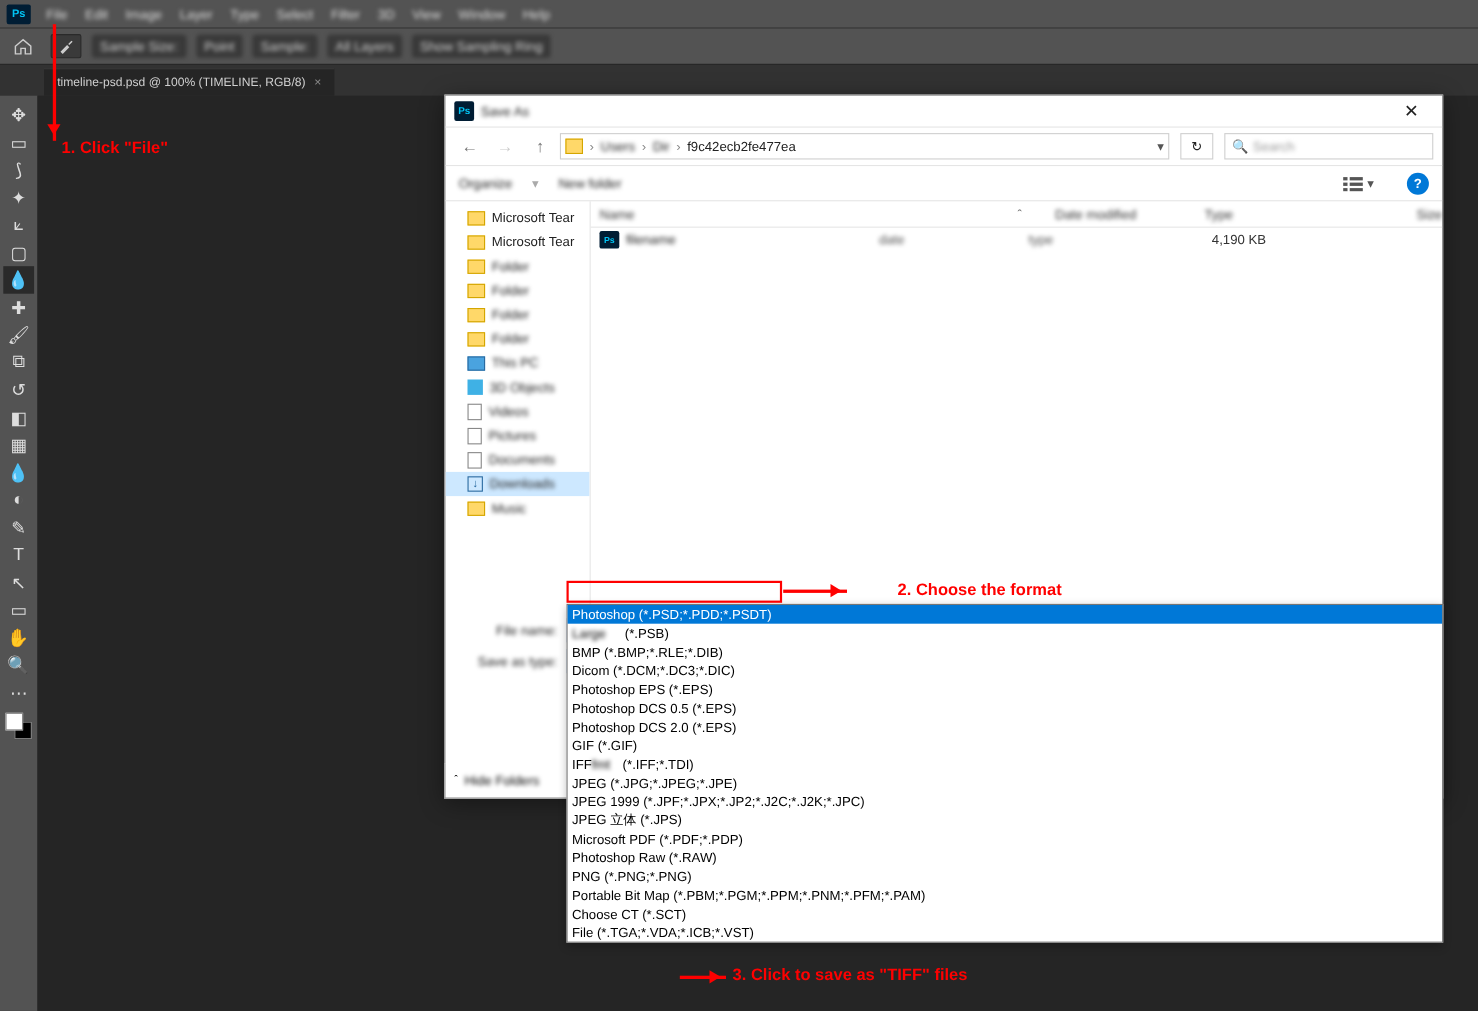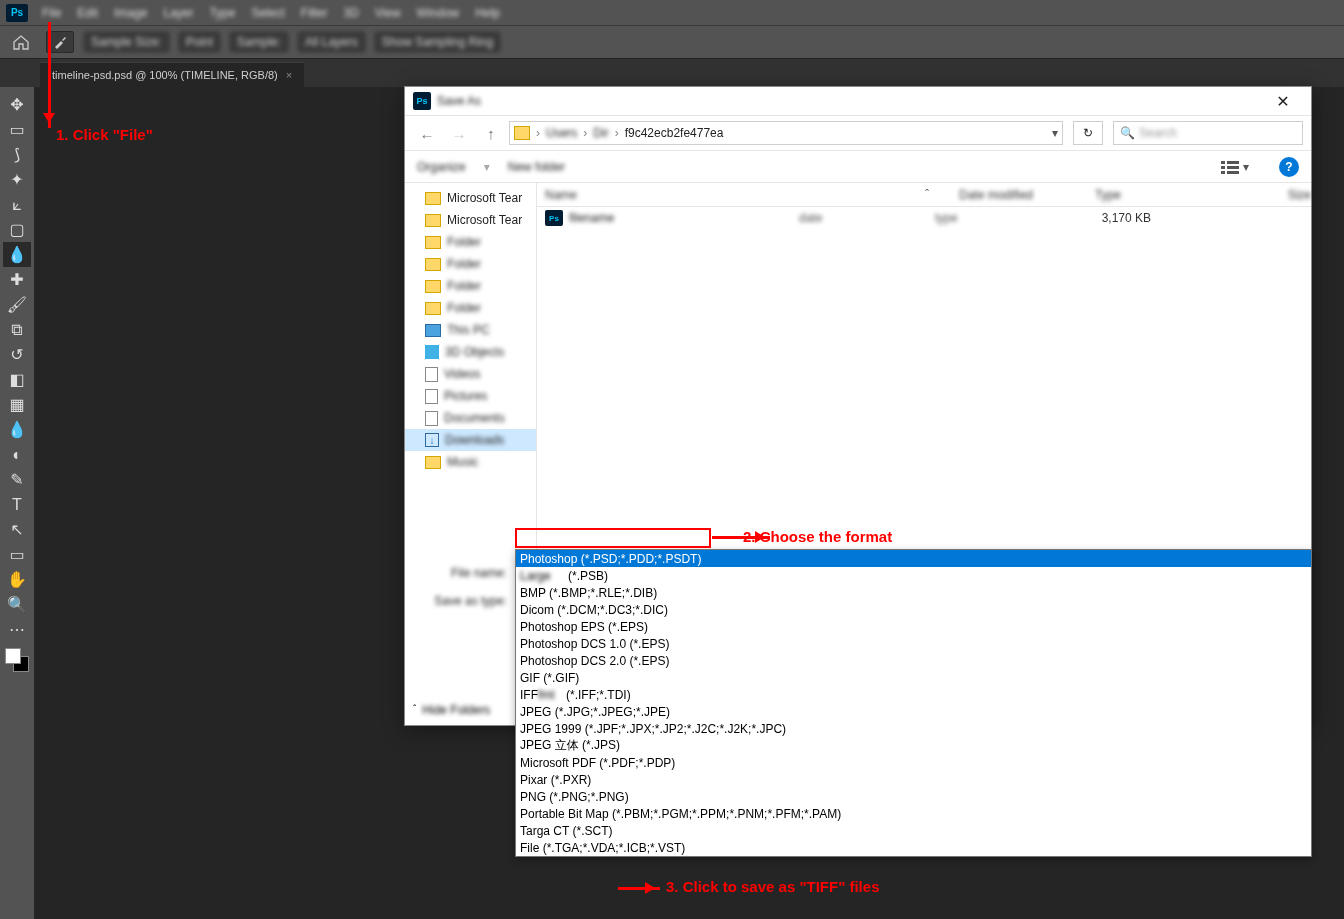--- a/index.html
+++ b/index.html
@@ -297,21 +297,21 @@
         <div class="col col2">Date modified</div>
         <div class="col col3">Type</div>
         <div class="col col4">Size</div>
       </div>
       <div id="file-rows">
           <div class="file-row">
             <div class="ico ps-ico">Ps</div>
             <div class="name">filename</div>
             <div class="c2">date</div>
             <div class="c3">type</div>
-            <div class="c4">3,170 KB</div>
+            <div class="c4">4,190 KB</div>
           </div>
         </div>
     </div>
   </div>
 
   <div class="dlg-fields">
     <div class="field-row">
       <div class="flabel">File name:</div>
       <input value="timeline-psd" style="">
     </div>
@@ -325,37 +325,37 @@
   </div>
 </div>
 
 <div class="hide-folders">
   <span class="caret-up">ˆ</span>
   <span class="txt">Hide Folders</span>
 </div>
 
 <div class="combo-highlight"></div>
 <div class="arrow-right" style="left:712px; top:536px; width:58px;"></div>
-<div class="annotation" style="left:743px; top:528px;">2. Choose the format</div>
+<div class="annotation" style="left:816px; top:528px;">2. Choose the format</div>
 
 <div class="dropdown" id="dropdown">
     <div class="opt sel">Photoshop (*.PSD;*.PDD;*.PSDT)</div>
     <div class="opt"><span class="blur-part">Large</span> (*.PSB)</div>
     <div class="opt">BMP (*.BMP;*.RLE;*.DIB)</div>
     <div class="opt">Dicom (*.DCM;*.DC3;*.DIC)</div>
     <div class="opt">Photoshop EPS (*.EPS)</div>
-    <div class="opt">Photoshop DCS 1.0 (*.EPS)</div>
+    <div class="opt">Photoshop DCS 0.5 (*.EPS)</div>
     <div class="opt">Photoshop DCS 2.0 (*.EPS)</div>
     <div class="opt">GIF (*.GIF)</div>
     <div class="opt">IFF <span class="blur-part" style="width:28px;">fmt</span> (*.IFF;*.TDI)</div>
     <div class="opt">JPEG (*.JPG;*.JPEG;*.JPE)</div>
     <div class="opt">JPEG 1999 (*.JPF;*.JPX;*.JP2;*.J2C;*.J2K;*.JPC)</div>
     <div class="opt">JPEG 立体 (*.JPS)</div>
     <div class="opt">Microsoft PDF (*.PDF;*.PDP)</div>
-    <div class="opt">Pixar (*.PXR)</div>
+    <div class="opt">Photoshop Raw (*.RAW)</div>
     <div class="opt">PNG (*.PNG;*.PNG)</div>
     <div class="opt">Portable Bit Map (*.PBM;*.PGM;*.PPM;*.PNM;*.PFM;*.PAM)</div>
-    <div class="opt">Targa CT (*.SCT)</div>
+    <div class="opt">Choose CT (*.SCT)</div>
     <div class="opt">File (*.TGA;*.VDA;*.ICB;*.VST)</div>
   </div>
 
 <div class="arrow-right" style="left:618px; top:887px; width:42px;"></div>
 <div class="annotation" style="left:666px; top:878px;">3. Click to save as "TIFF" files</div>
 
 </body></html>

